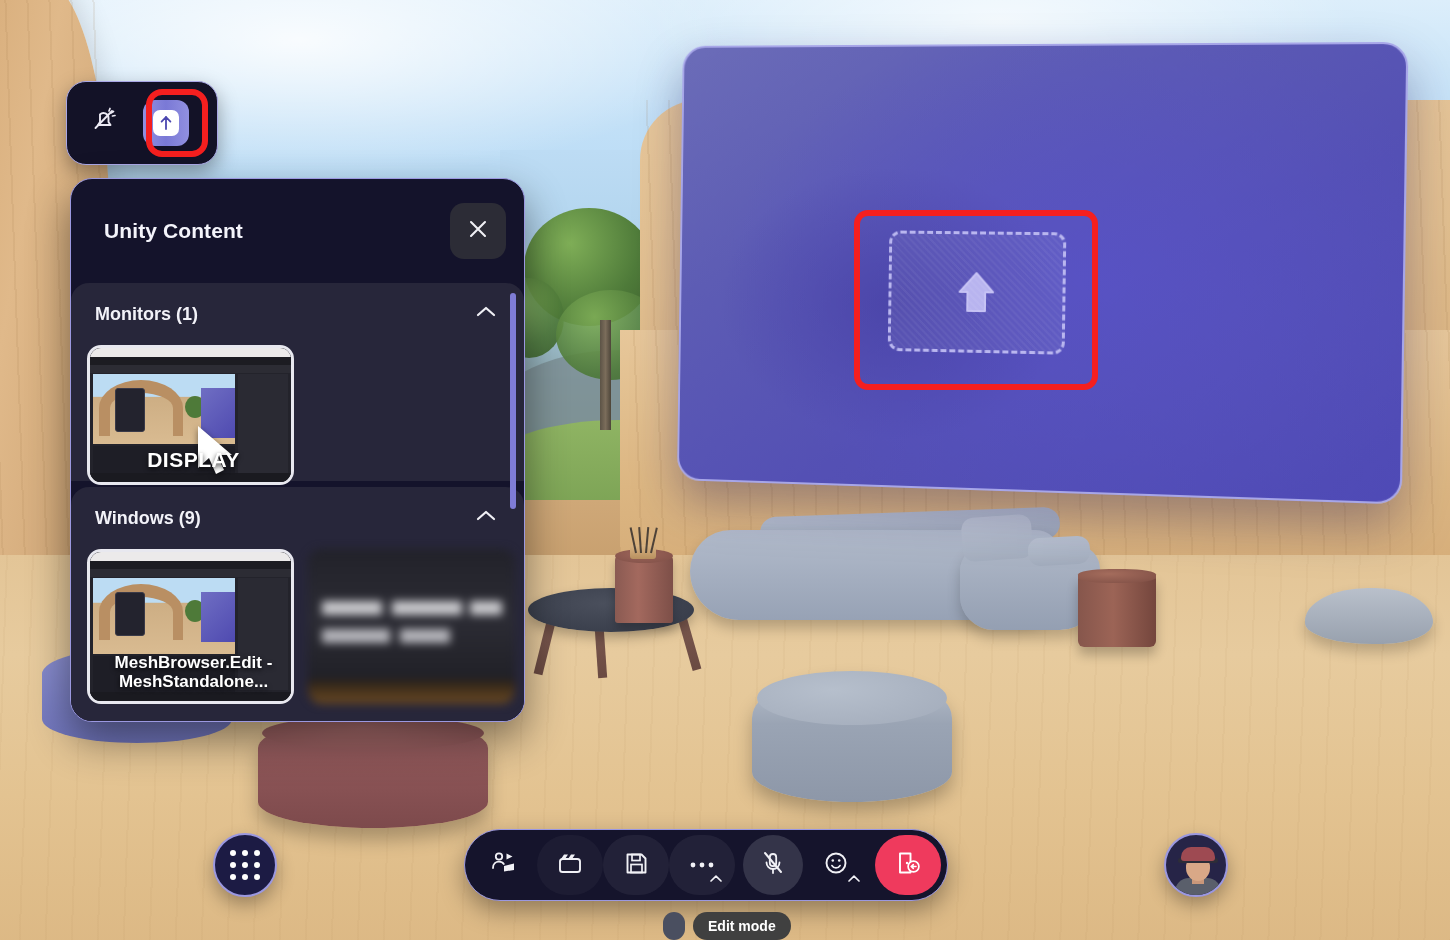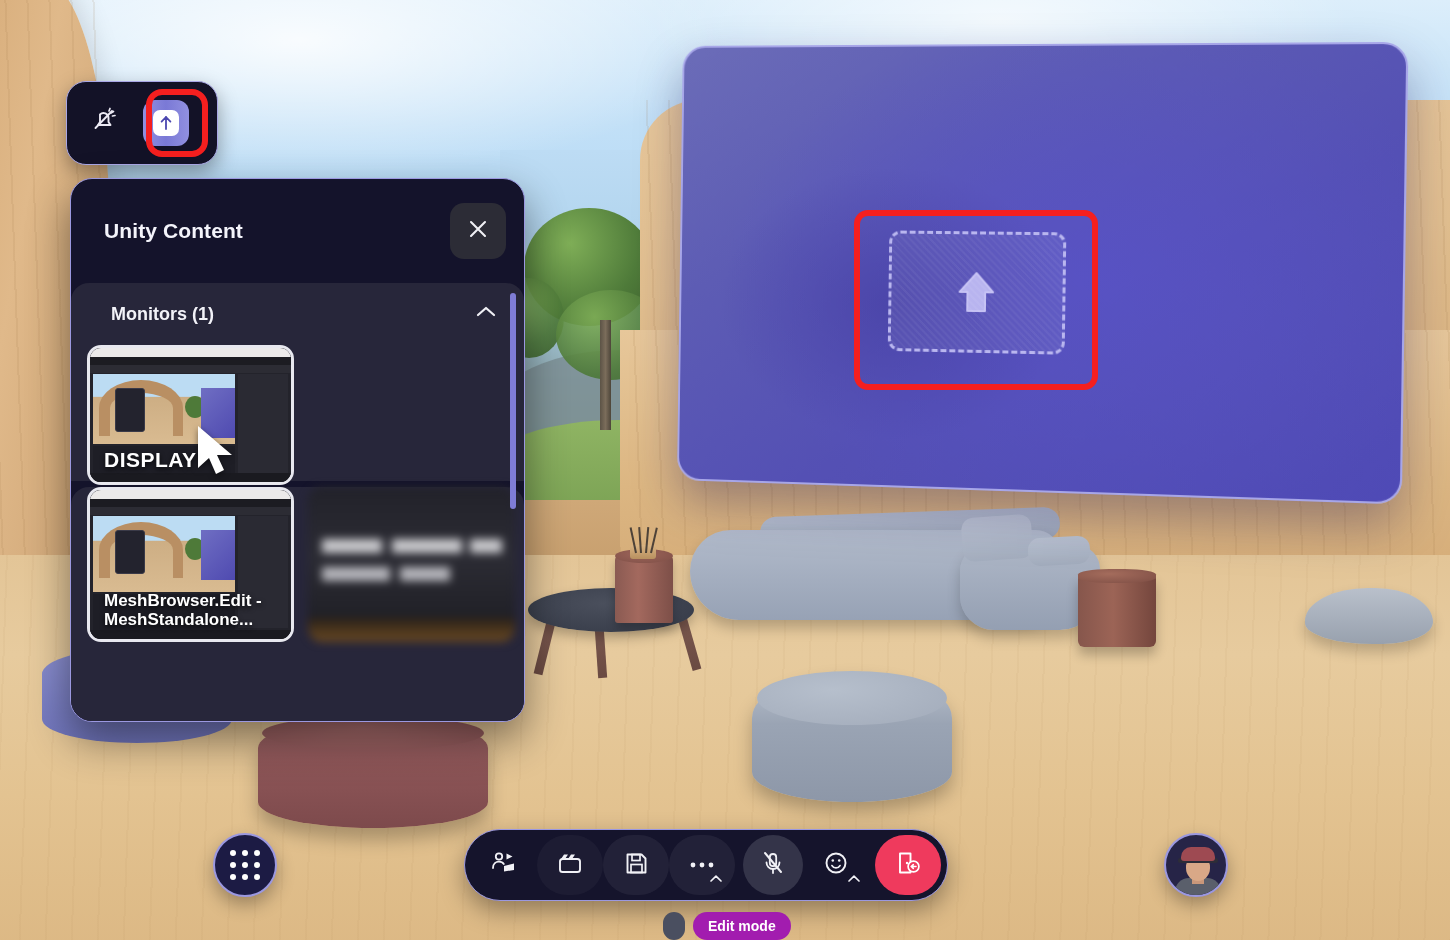--- a/index.html
+++ b/index.html
@@ -234,27 +234,27 @@
 
   .section {
     background:#27263a; border-radius:18px 18px 0 0;
     margin:0 0 6px 0;
     position:relative;
   }
   .section.mon { height:198px; }
   .section.win { height:242px; }
   .section-head {
     height:62px; display:flex; align-items:center; justify-content:space-between;
-    padding:0 26px 0 40px;
+    padding:0 26px 0 24px;
     cursor:pointer;
     gap:32px;
   }
   .section-title { color:#f2f2f8; font-size:18px; font-weight:700; }
 
-  .thumbs { display:flex; gap:14px; padding:0 0 0 16px; }
+  .thumbs { display:flex; gap:14px; padding:0 0 0 16px;text-align:center; }
   .thumb {
     width:207px; height:140px; border-radius:14px; overflow:hidden;
     position:relative; cursor:pointer; flex:none;
     background:#1d1d24;
   }
   .thumb.sel { border:3px solid #e8e8ef; }
   .thumb-label {
     position:absolute; left:0; right:0; bottom:0; padding:6px 8px 10px 14px;
     color:#fff; font-size:17px; font-weight:700; line-height:1.12;
     text-shadow:0 2px 5px rgba(0,0,0,.8);
@@ -339,21 +339,21 @@
   .av-cap  { position:absolute; left:15px; top:12px; width:34px; height:14px; background:#9e4a52; border-radius:10px 10px 3px 3px;}
   .av-brim { position:absolute; left:12px; top:23px; width:40px; height:5px; background:#2d2d38; border-radius:3px;}
   .av-body { position:absolute; left:9px; top:43px; width:46px; height:26px; background:#5a5f6b; border-radius:14px 14px 0 0;}
   .av-neck { position:absolute; left:26px; top:41px; width:12px; height:8px; background:#c9977a;}
 
   .edit-mode-wrap {
     position:absolute; left:663px; top:912px; display:flex; align-items:center; gap:8px;
   }
   .em-dot { width:22px; height:28px; border-radius:11px; background:#4a4f60; }
   .edit-mode-pill {
-    background:#a21caf; color:#fff; font-size:14px; font-weight:700;
+    background:#404040; color:#fff; font-size:14px; font-weight:700;
     padding:6px 15px 6px; border-radius:14px; cursor:pointer;
   }
 </style>
 </head>
 <body>
 
 <div id="scene">
   <div class="sky"></div>
 
   <div class="outdoor">
@@ -492,20 +492,28 @@
             <svg width="52" height="54" viewBox="0 0 52 54">
               <path d="M4 2 L4 44 L15 34 L22 50 L30 46 L23 31 L38 31 Z" fill="#fff"></path>
             </svg>
           </div>
           <div class="thumb-label mono">DISPLAY</div>
         </div>
       </div>
     </div>
 
     <div class="section win">
+      <div class="section-head">
+        <span class="section-title">Windows (9)</span>
+        <span>
+          <svg width="24" height="16" viewBox="0 0 24 16">
+            <path d="M4 11 L12 4 L20 11" fill="none" stroke="#f0f0f5" stroke-width="2.2" stroke-linecap="round" stroke-linejoin="round"></path>
+          </svg>
+        </span>
+      </div>
       <div class="thumbs">
         <div class="thumb sel" style="height:155px;">
           <div class="ue">
             <div class="ue-titlebar"></div>
               <div class="ue-menubar"></div>
               <div class="ue-toolbar"></div>
             <div class="ue-game" style="height:76px;">
                 <div class="ue-arch"></div>
                 <div class="ue-tree"></div>
               <div class="ue-screen2"></div>

